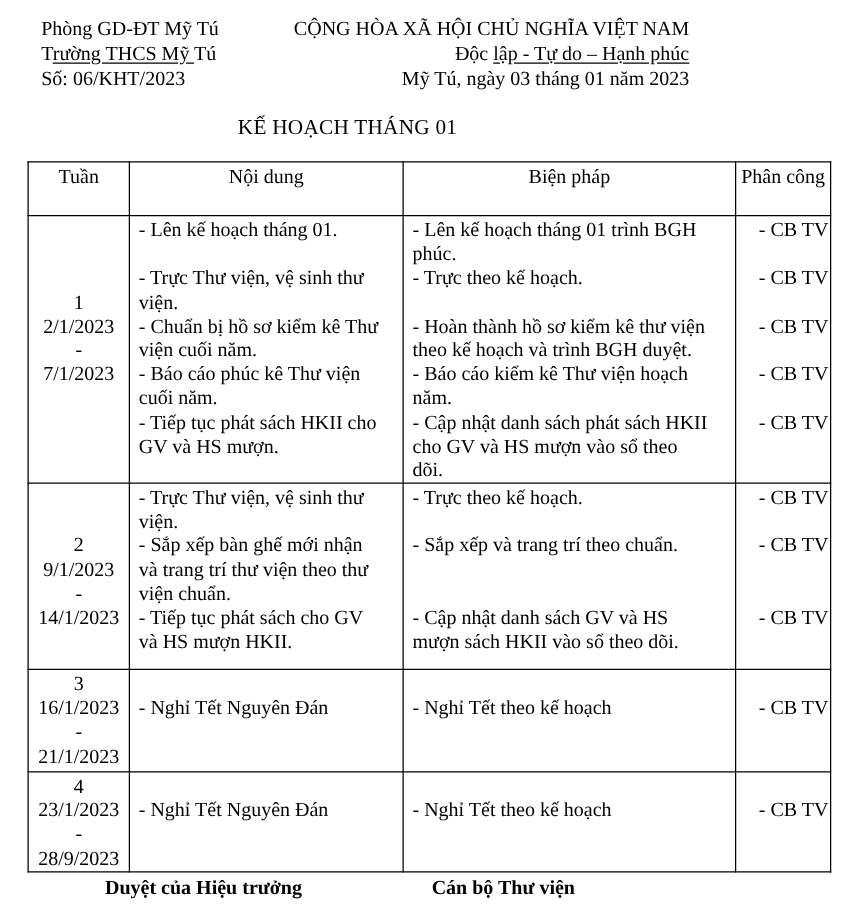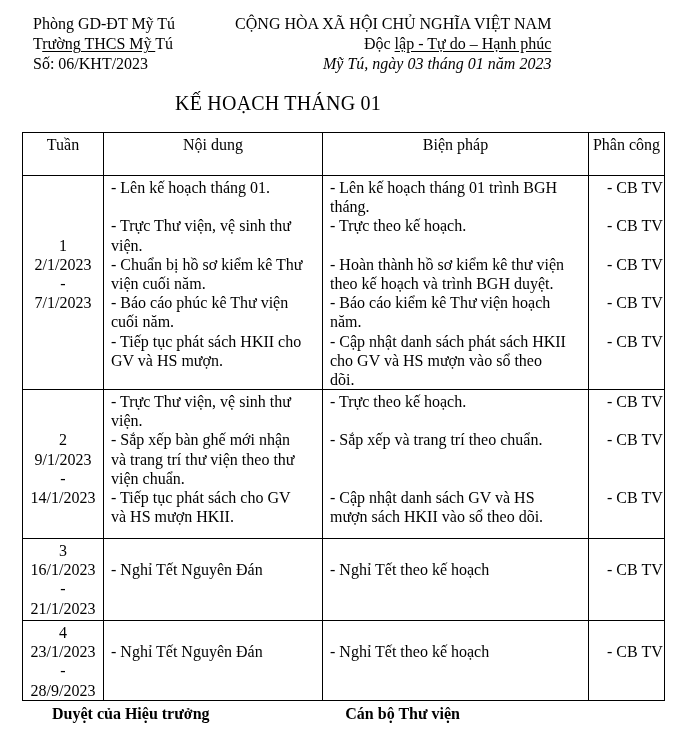--- a/index.html
+++ b/index.html
@@ -11,24 +11,24 @@
     font-size: 16px;
     overflow: hidden;
   }
   .page { position: relative; width: 556px; height: 731px; padding-top: 14px; }
 
   
   .head { display: flex; align-items: flex-start; padding-left: 33px; }
   .head-left { line-height: 20px; white-space: nowrap; }
   .head-right { margin-left: 60px; text-align: right; line-height: 20px; white-space: nowrap; }
   .uline { text-decoration: underline; text-underline-offset: 2px; }
-  .date-line { font-style: italic; }
-
-  
-  .doc-title { text-align: center; margin-top: 18px; font-size: 20px; letter-spacing: 0.2px; }
+  .date-line { }
+
+  
+  .doc-title { text-align: center; margin-top: 18px; font-size: 17px; letter-spacing: 0.2px; }
 
   
   table.plan {
     border-collapse: collapse;
     table-layout: fixed;
     width: 642px;
     margin: 17px 0 0 22px;
   }
   table.plan th, table.plan td {
     border: 1.5px solid #000;
@@ -53,20 +53,21 @@
   .row-3 td { height: 82px; }
   .row-4 td { height: 74px; }
 
   
   .footer {
     display: flex;
     margin-top: 3px;
     padding-left: 52px;
     font-weight: bold;
     line-height: 20px;
+    margin-left: 32px;
   }
   .footer-right { margin-left: auto; margin-right: 96px; text-align: right; }
 </style>
 </head>
 <body>
 
 <div class="page">
 
   <div class="head">
     <div class="head-left">
@@ -116,21 +117,21 @@
             <div class="ln">viện.</div>
             <div class="ln">- Chuẩn bị hồ sơ kiểm kê Thư</div>
             <div class="ln">viện cuối năm.</div>
             <div class="ln">- Báo cáo phúc kê Thư viện</div>
             <div class="ln">cuối năm.</div>
             <div class="ln">- Tiếp tục phát sách HKII cho</div>
             <div class="ln">GV và HS mượn.</div>
           </td>
           <td class="cell-bienphap">
             <div class="ln">- Lên kế hoạch tháng 01 trình BGH</div>
-            <div class="ln">tháng.</div>
+            <div class="ln">phúc.</div>
             <div class="ln">- Trực theo kế hoạch.</div>
             <div class="ln">&nbsp;</div>
             <div class="ln">- Hoàn thành hồ sơ kiểm kê thư viện</div>
             <div class="ln">theo kế hoạch và trình BGH duyệt.</div>
             <div class="ln">- Báo cáo kiểm kê Thư viện hoạch</div>
             <div class="ln">năm.</div>
             <div class="ln">- Cập nhật danh sách phát sách HKII</div>
             <div class="ln">cho GV và HS mượn vào sổ theo</div>
             <div class="ln">dõi.</div>
           </td>

